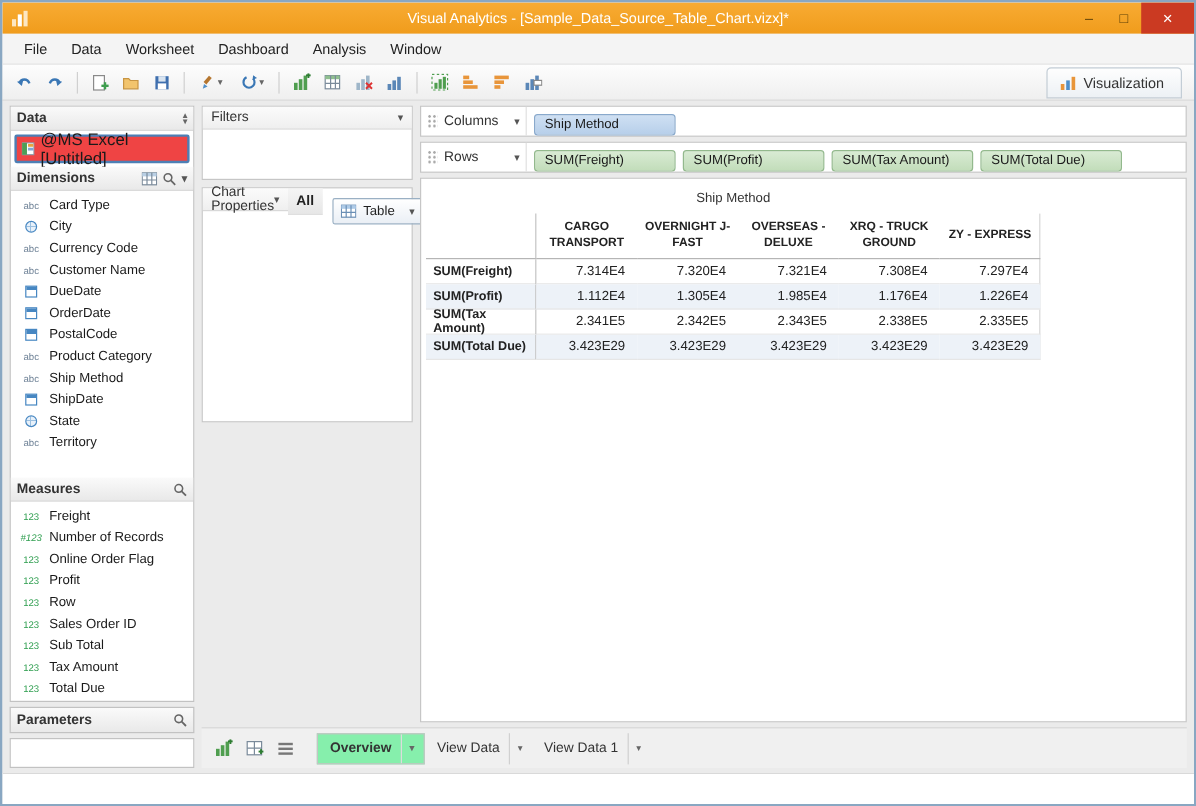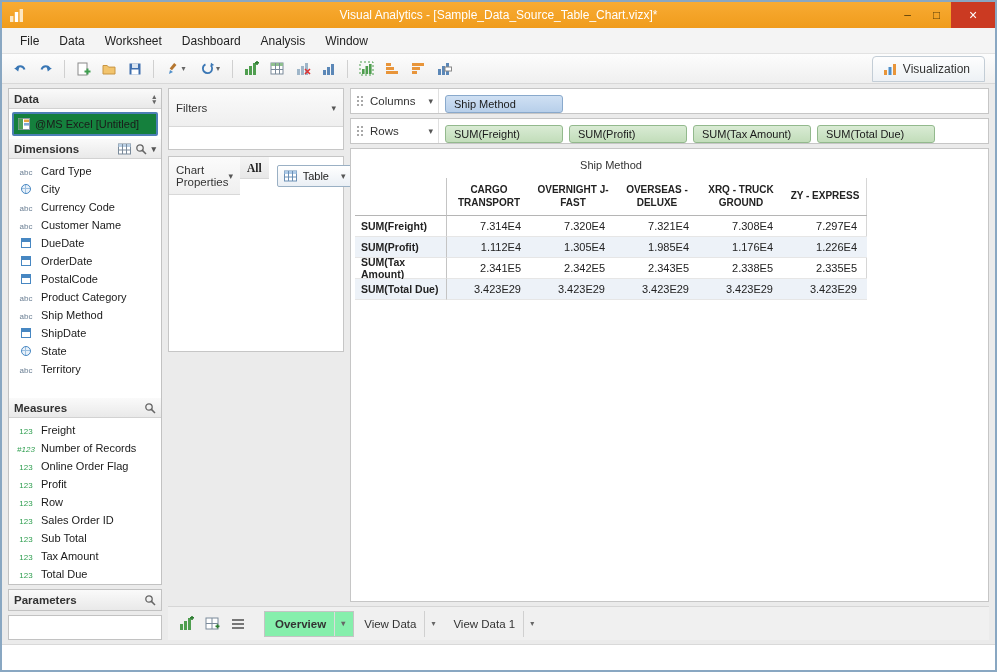--- a/index.html
+++ b/index.html
@@ -40,22 +40,22 @@
   
   .sidebar { width:154px; flex:none; display:flex; flex-direction:column; gap:4px; }
   .side-panel { background:#fff; border:1px solid #c2c2c2; display:flex; flex-direction:column; height:497px; }
   .phdr { height:20px; flex:none; background:linear-gradient(#fafafa,#e9e9e9); border-bottom:1px solid #d2d2d2;
           display:flex; align-items:center; padding:0 5px; font-size:11.5px; font-weight:bold; color:#333; gap:4px; }
   .phdr .grow { flex:1; }
   .hicon { display:flex; align-items:center; }
   .sort-stack { display:flex; flex-direction:column; line-height:5px; font-size:7px; color:#666; }
   .caret { font-size:9px; color:#555; }
 
-  .src-row { margin:3px; height:24px; flex:none; border:2px solid #4d7fb5; background:#15803d; border-radius:2px;
-             display:flex; align-items:center; gap:5px; padding:0 4px; font-size:11px; color:#1a1a1a; }
+  .src-row { margin:3px; height:24px; flex:none; border:2px solid #4d7fb5; background:#ef4444; border-radius:2px;
+             display:flex; align-items:center; gap:5px; padding:0 4px; font-size:14px; color:#1a1a1a; }
 
   .dims-list { flex:1; padding-top:3px; overflow:hidden; }
   .meas-list { height:166px; flex:none; padding-top:3px; }
   .frow { height:18px; display:flex; align-items:center; gap:5px; padding-left:7px; font-size:11px; color:#1a1a1a; }
   .fic { width:20px; flex:none; display:flex; align-items:center; justify-content:center; }
   .ic-text::before { content:"abc"; font-size:8px; color:#6b7f94; letter-spacing:0; }
   .ic-number::before { content:"123"; font-size:8px; color:#2e9e4f; }
   .ic-number-calc::before { content:"#123"; font-size:8px; color:#2e9e4f; font-style:italic; }
   .ic-globe { width:10px; height:10px; border:1px solid #4787c2; border-radius:50%;
       background:
@@ -65,27 +65,27 @@
       background:linear-gradient(#4787c2 0 3px, #fff 3px),
                  linear-gradient(to right, transparent 4px, #d5e4f2 4px 5px, transparent 5px); }
 
   .param-panel { height:22px; flex:none; background:linear-gradient(#fafafa,#e9e9e9); border:1px solid #c2c2c2;
                  display:flex; align-items:center; padding:0 5px; font-size:11.5px; font-weight:bold; color:#333; }
   .bottom-box { flex:1; background:#fff; border:1px solid #c2c2c2; }
 
   
   .midcol { width:176px; flex:none; display:flex; flex-direction:column; gap:6px; }
   .card { background:#fff; border:1px solid #c6c6c6; }
-  .card-hdr { height:38px; background:linear-gradient(#fbfbfb,#efefef); border-bottom:1px solid #d8d8d8;
+  .card-hdr { height:19px; background:linear-gradient(#fbfbfb,#efefef); border-bottom:1px solid #d8d8d8;
               display:flex; align-items:center; padding:0 7px; font-size:11.5px; color:#333; }
   .card-hdr .grow { flex:1; }
   .filters-card { height:62px; display:flex; flex-direction:column; }
   .props-card { height:196px; display:flex; }
   .all-row { height:22px; background:linear-gradient(#f5f5f5,#e7e7e7); border-bottom:1px solid #d8d8d8;
-             display:flex; align-items:center; padding:0 7px; font-size:11.5px; font-weight:bold; color:#222;font-family:Liberation Serif, serif; }
+             display:flex; align-items:center; padding:0 7px; font-size:11.5px; font-weight:bold; color:#222; }
   .select-box { margin:8px 8px 0 8px; height:22px; border:1px solid #9ab0c4; border-radius:2px;
                 background:linear-gradient(#fff,#eaeff5); display:flex; align-items:center; gap:6px;
                 padding:0 6px; font-size:11px; color:#222; }
   .select-box .grow { flex:1; }
   .btn-row { display:flex; gap:8px; margin:10px 8px; }
   .btn-sq { width:48px; height:48px; border:1px solid #c8c8c8; border-radius:3px; background:#fff;
             display:flex; flex-direction:column; align-items:center; justify-content:center; gap:3px;
             font-size:10px; color:#333; }
   .color-grid { width:17px; height:17px; display:grid; grid-template-columns:8px 8px; grid-auto-rows:8px; gap:1px; }
   .cg1{background:#43a047;} .cg2{background:#fb8c00;} .cg3{background:#1e88e5;} .cg4{background:#e53935;}

